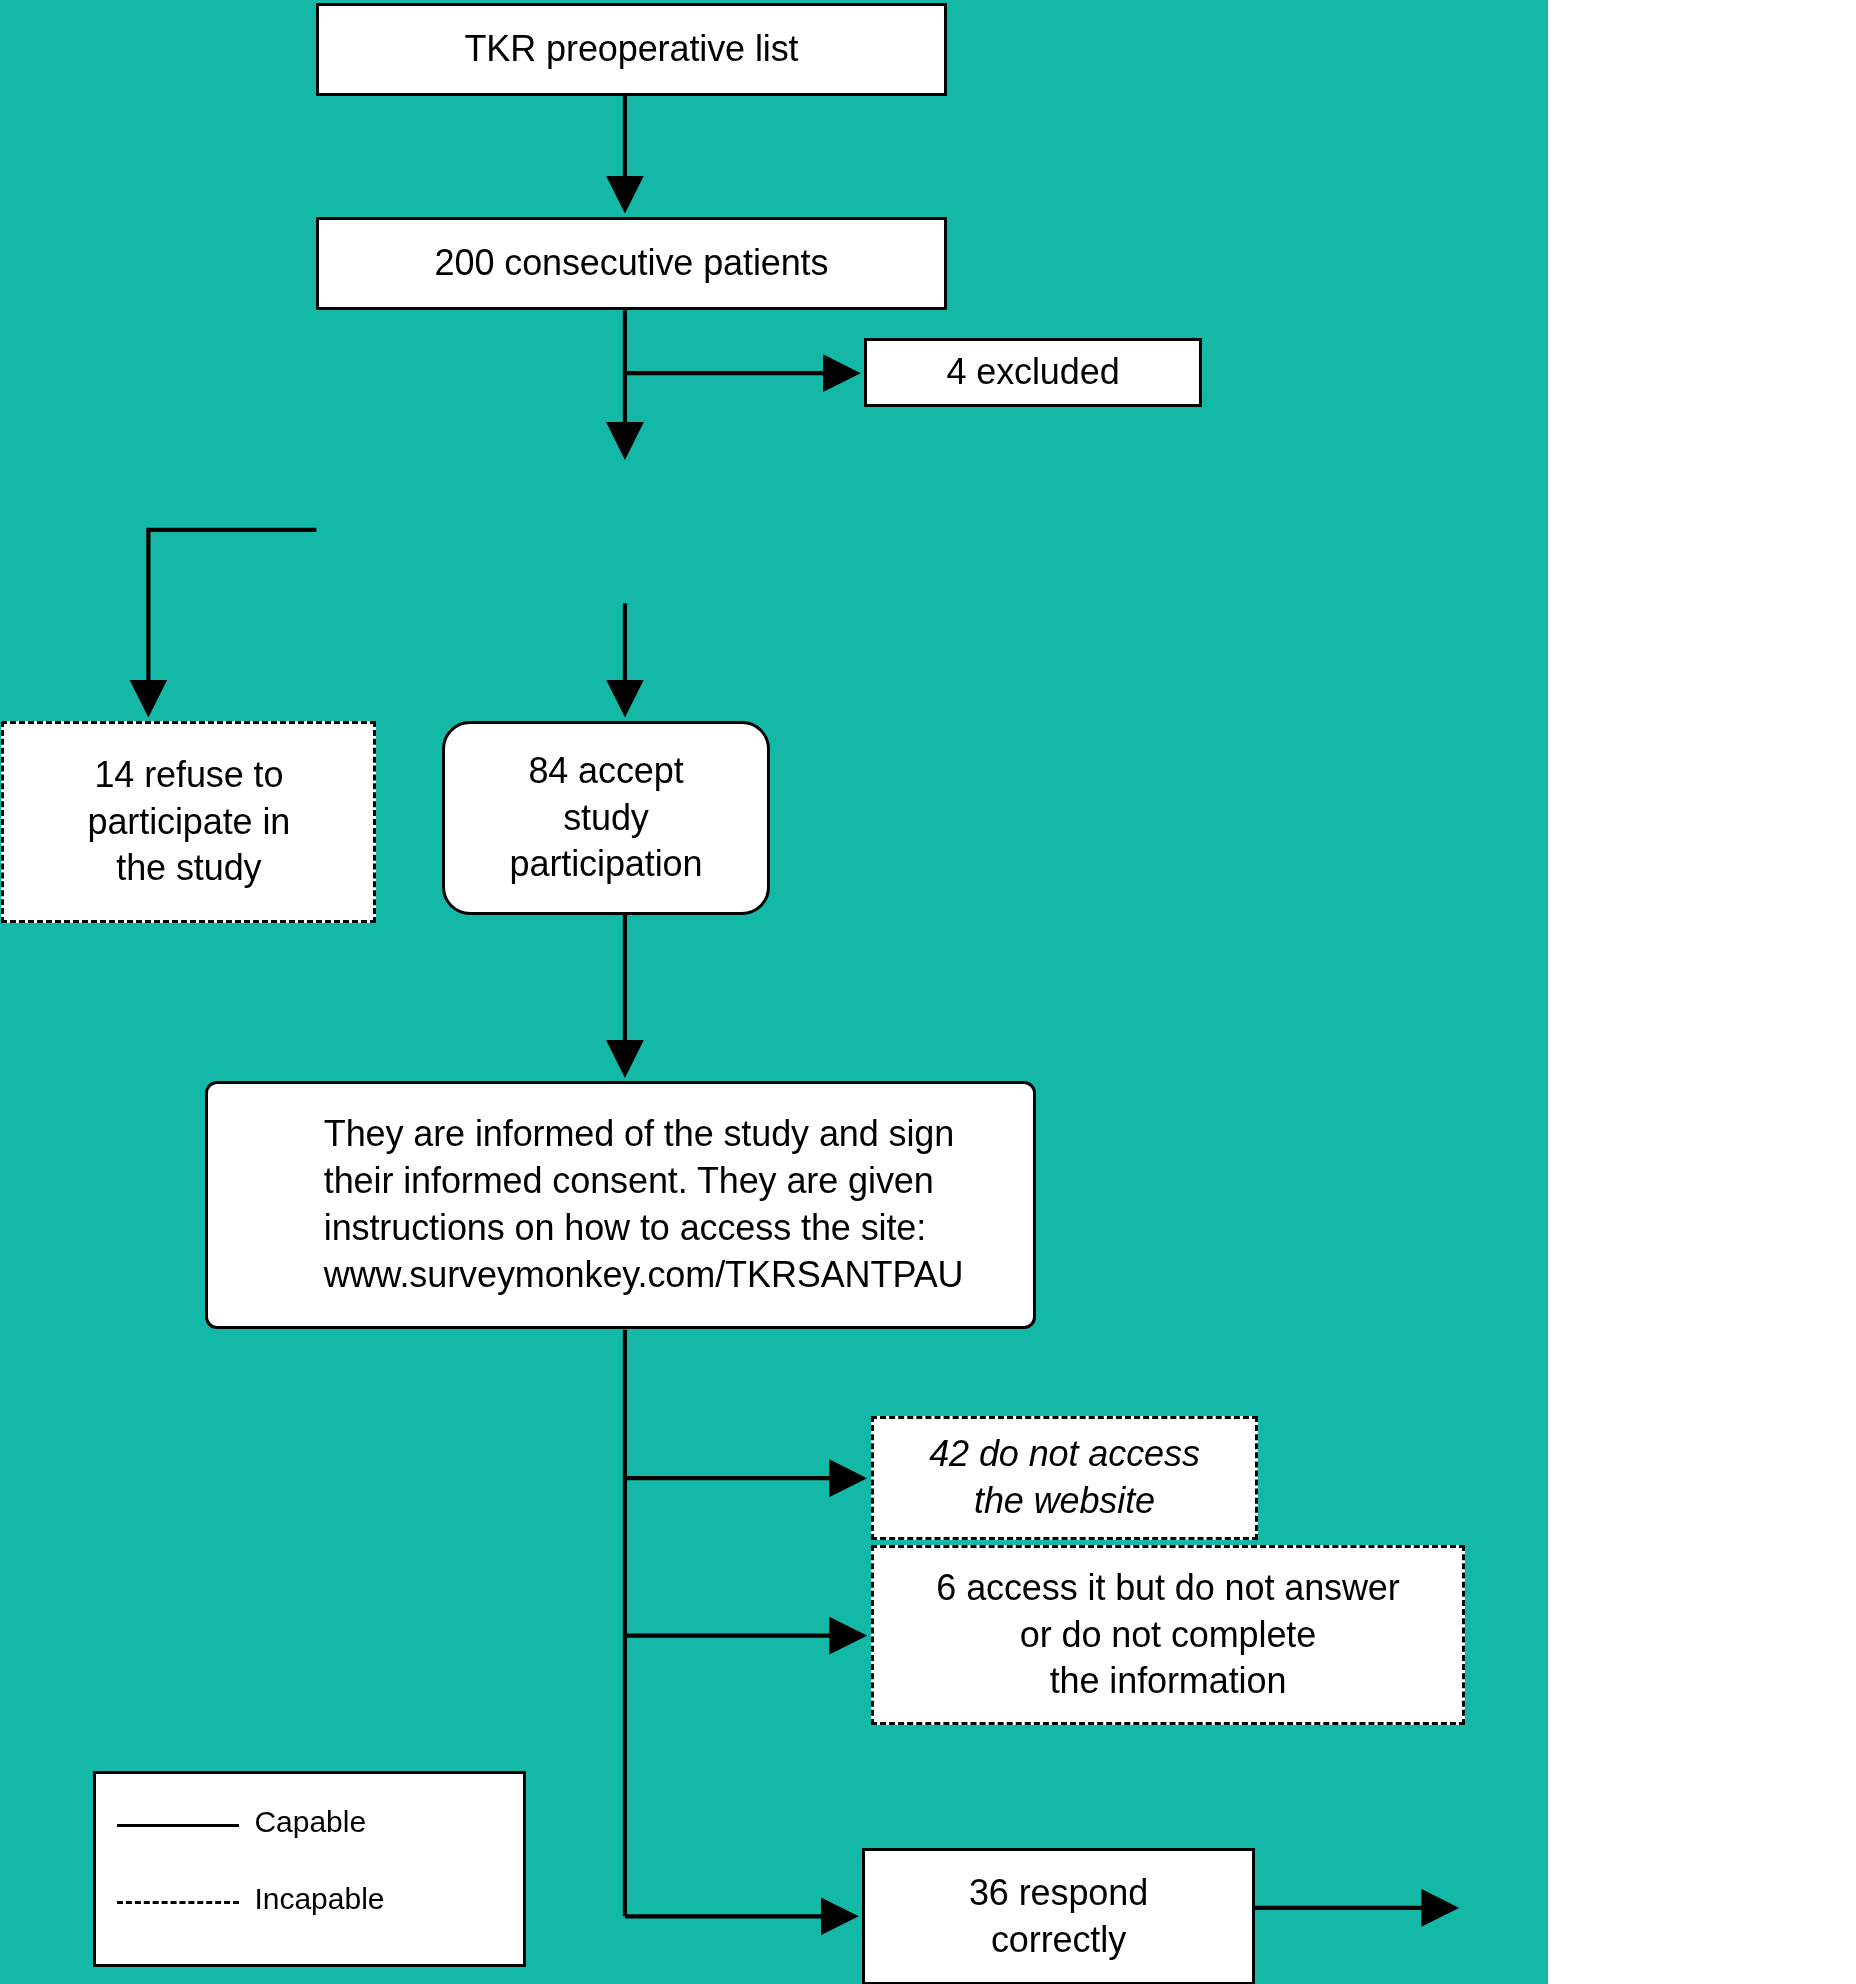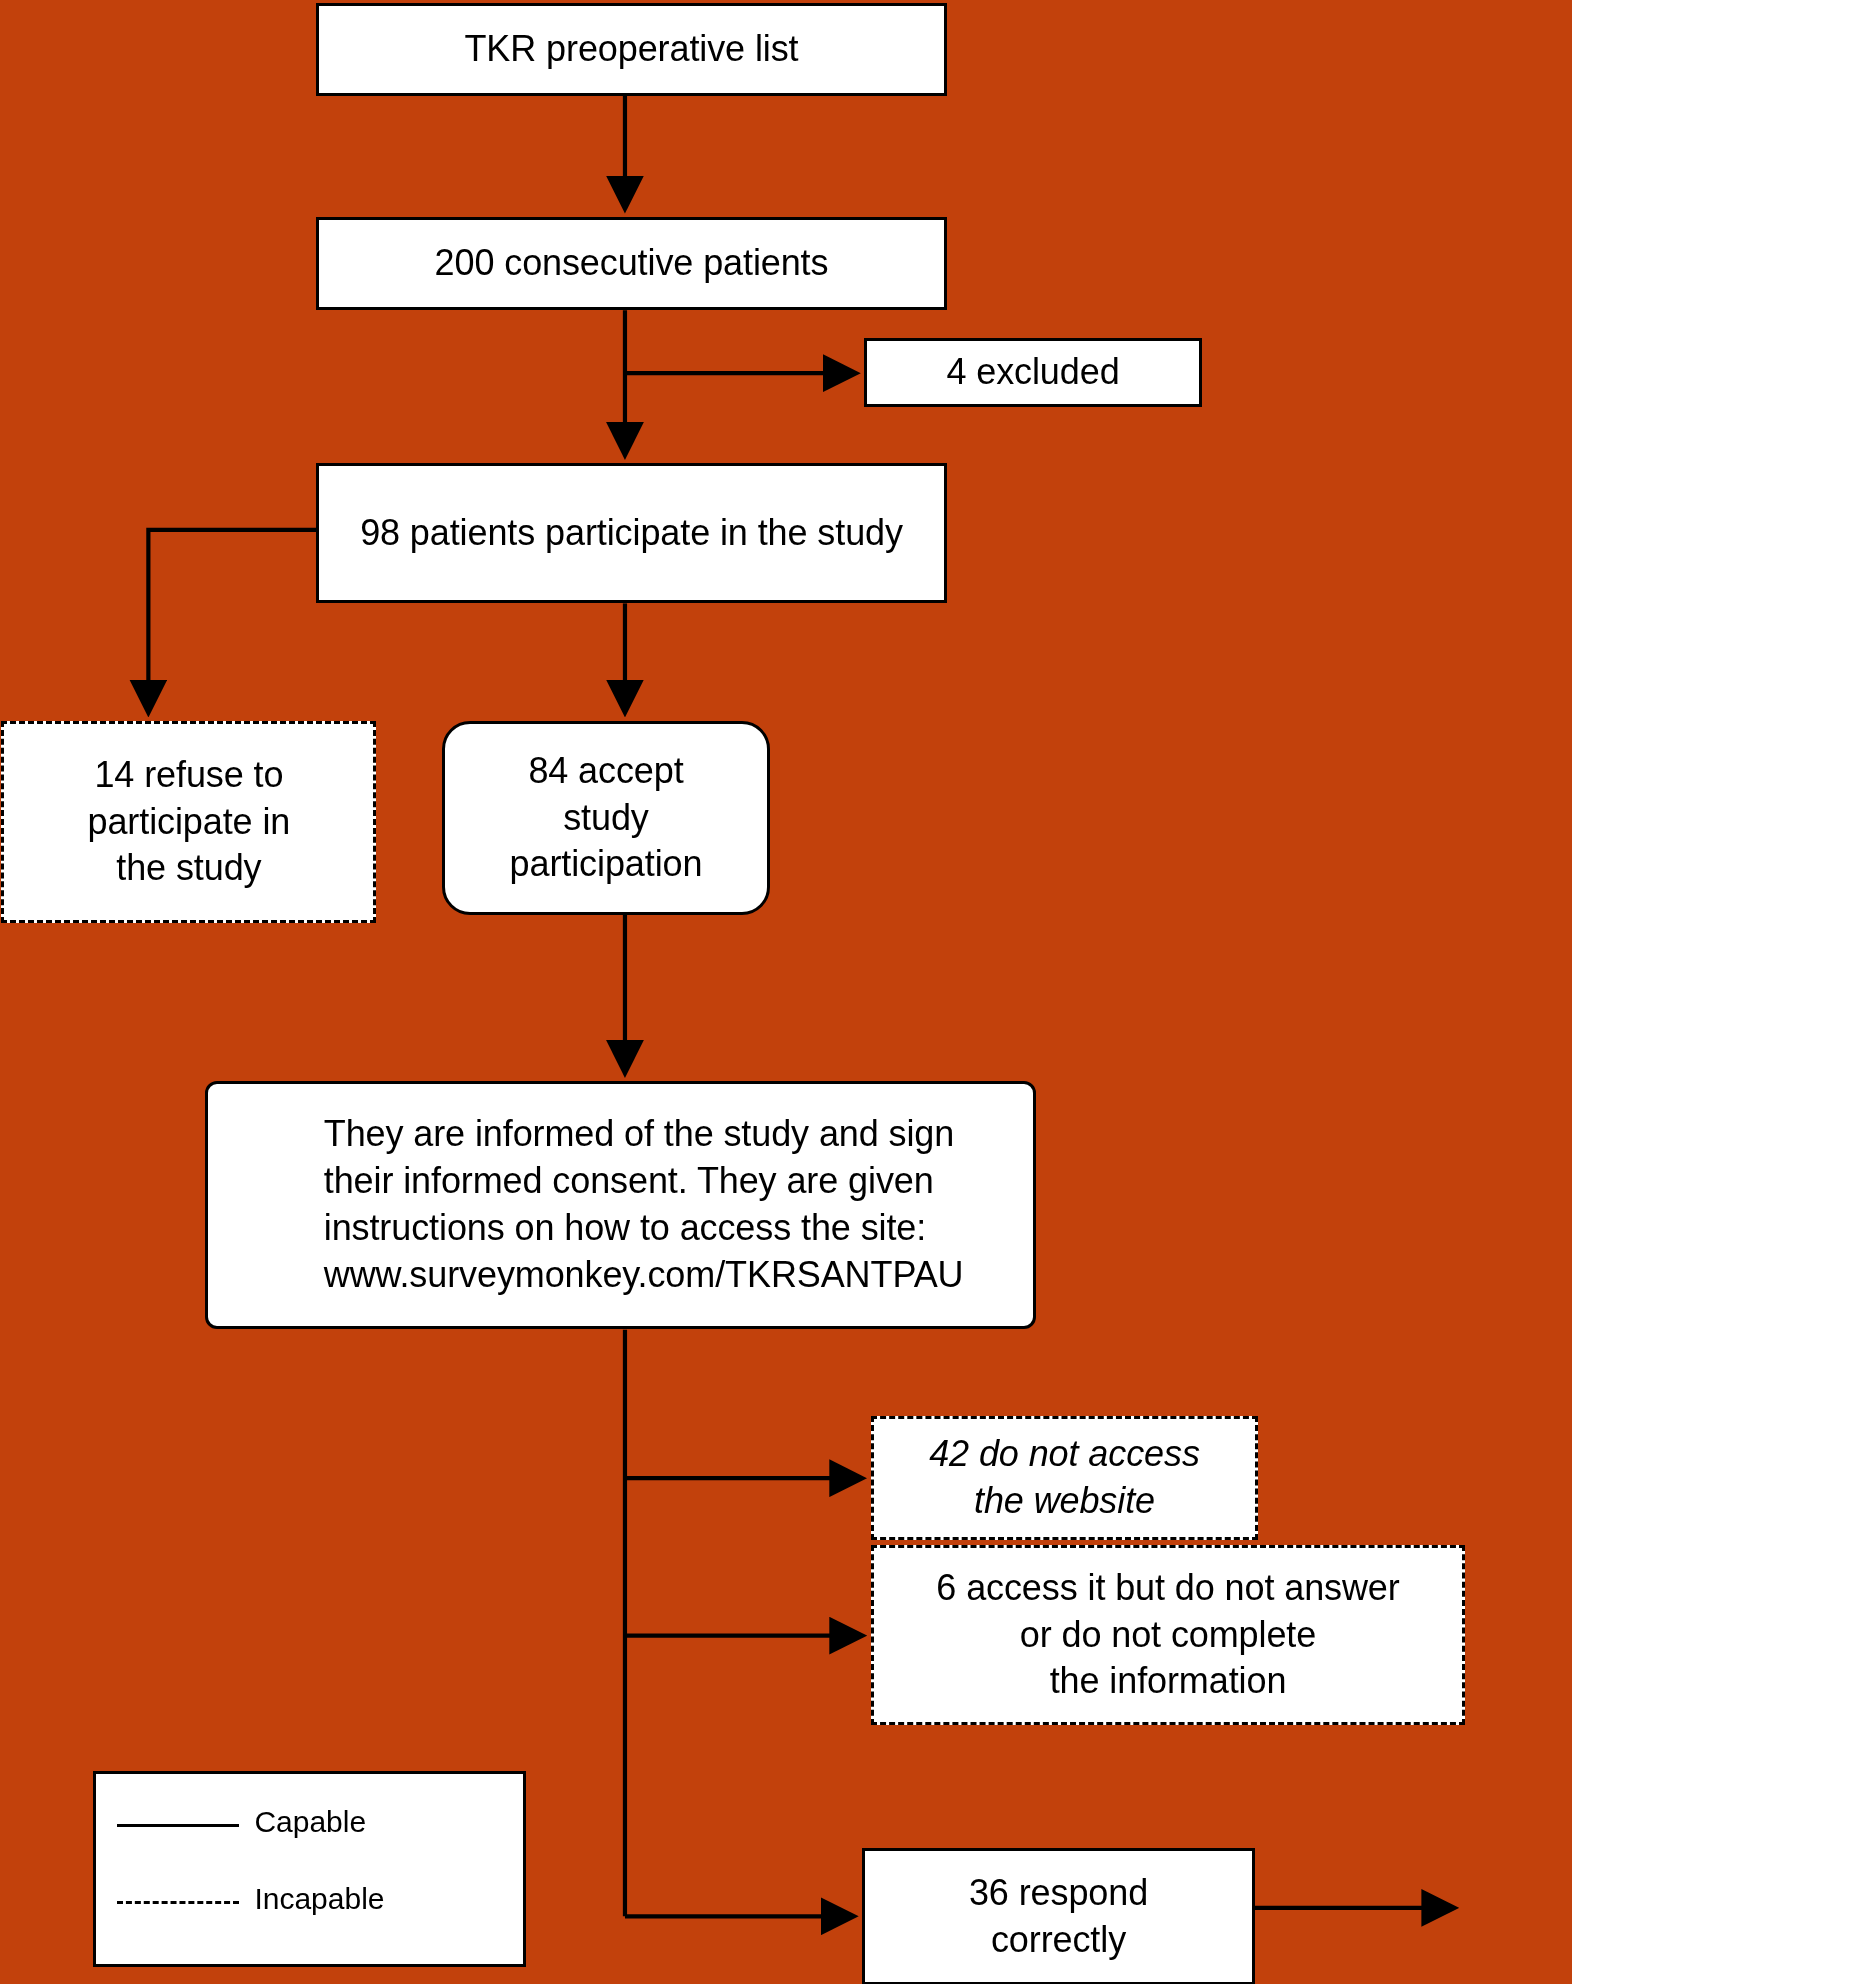--- a/index.html
+++ b/index.html
@@ -8,23 +8,22 @@
     padding: 0;
     background: #ffffff;
   }
   body {
     font-family: "Liberation Sans", sans-serif;
   }
   #stage {
     position: relative;
     width: 1548px;
     height: 1985px;
-    background: #c2410c;
+    background: #14b8a6;
     overflow: hidden;
-    padding-left: 24px;
   }
   #flow-svg {
     position: absolute;
     left: 0;
     top: 0;
     width: 1856px;
     height: 1985px;
   }
   .node {
     position: absolute;
@@ -147,23 +146,20 @@
   </div>
 
   <div id="node-consecutive" class="node solid">
     <span class="txt">200 consecutive patients</span>
   </div>
 
   <div id="node-excluded" class="node solid">
     <span class="txt">4 excluded</span>
   </div>
 
-  <div id="node-participate" class="node solid">
-    <span class="txt">98 patients participate in the study</span>
-  </div>
 
   <div id="node-refuse" class="node dashed">
     <span class="txt">14 refuse to
 participate in
 the study</span>
   </div>
 
   <div id="node-accept" class="node solid">
     <span class="txt">84 accept
 study

